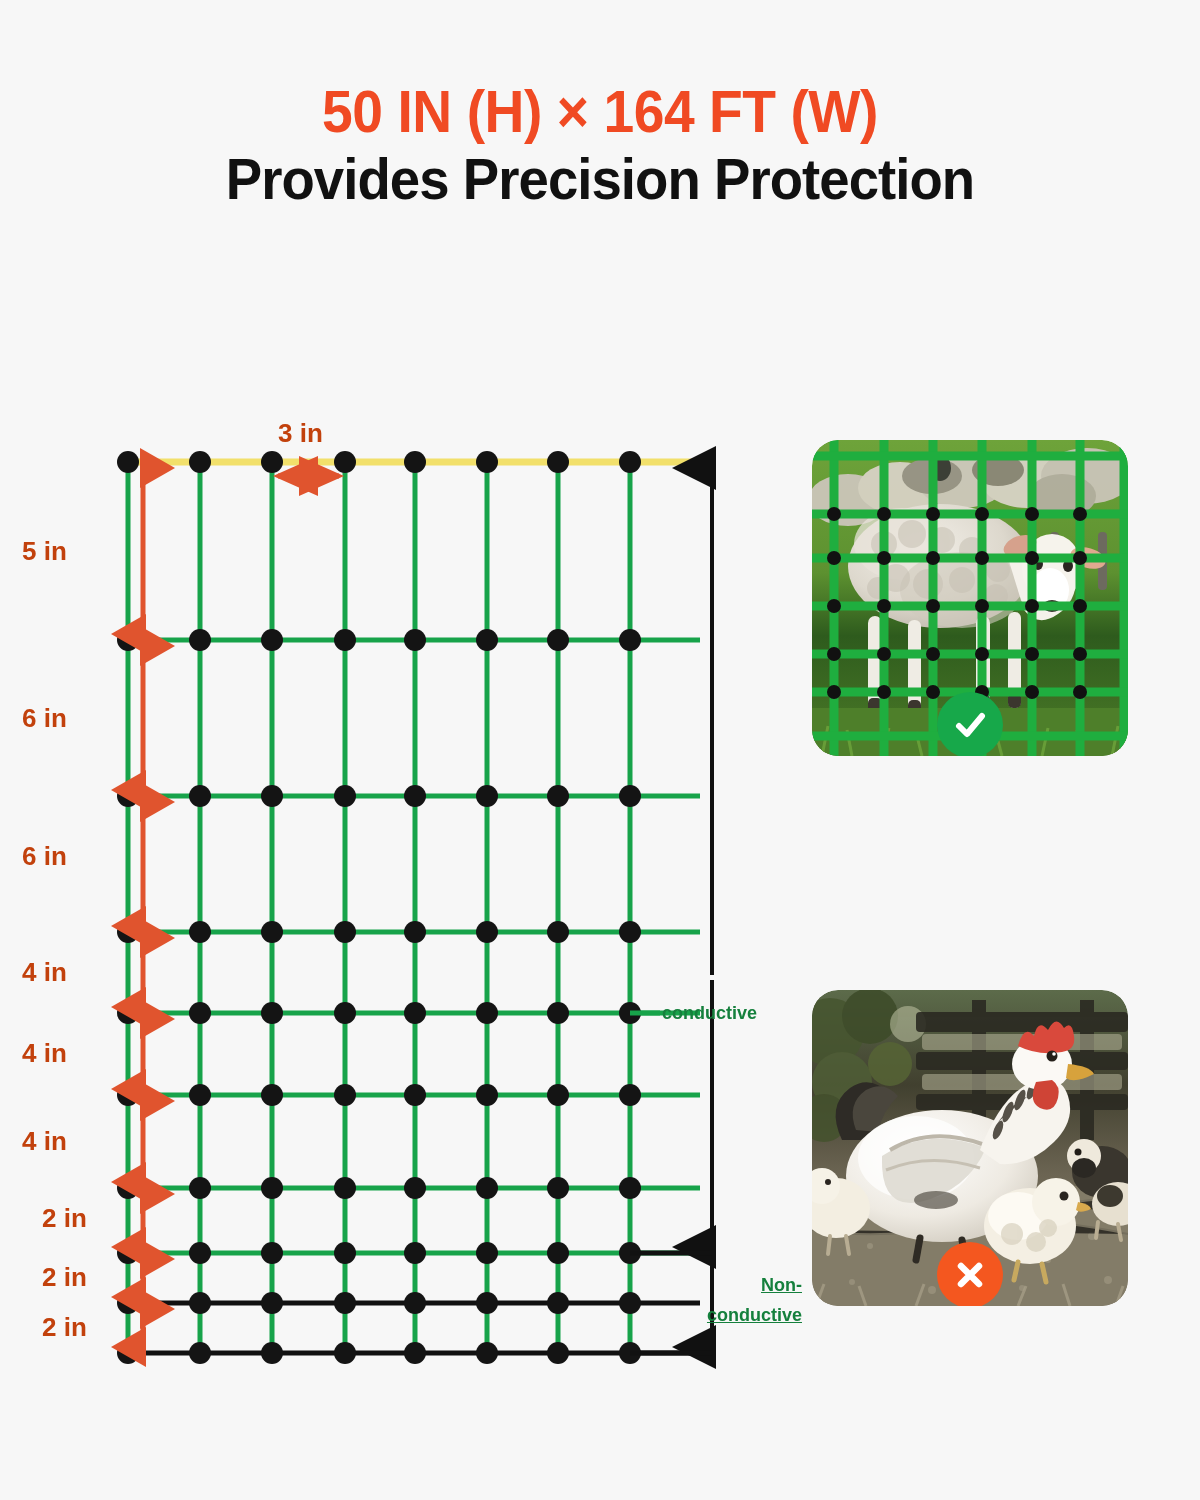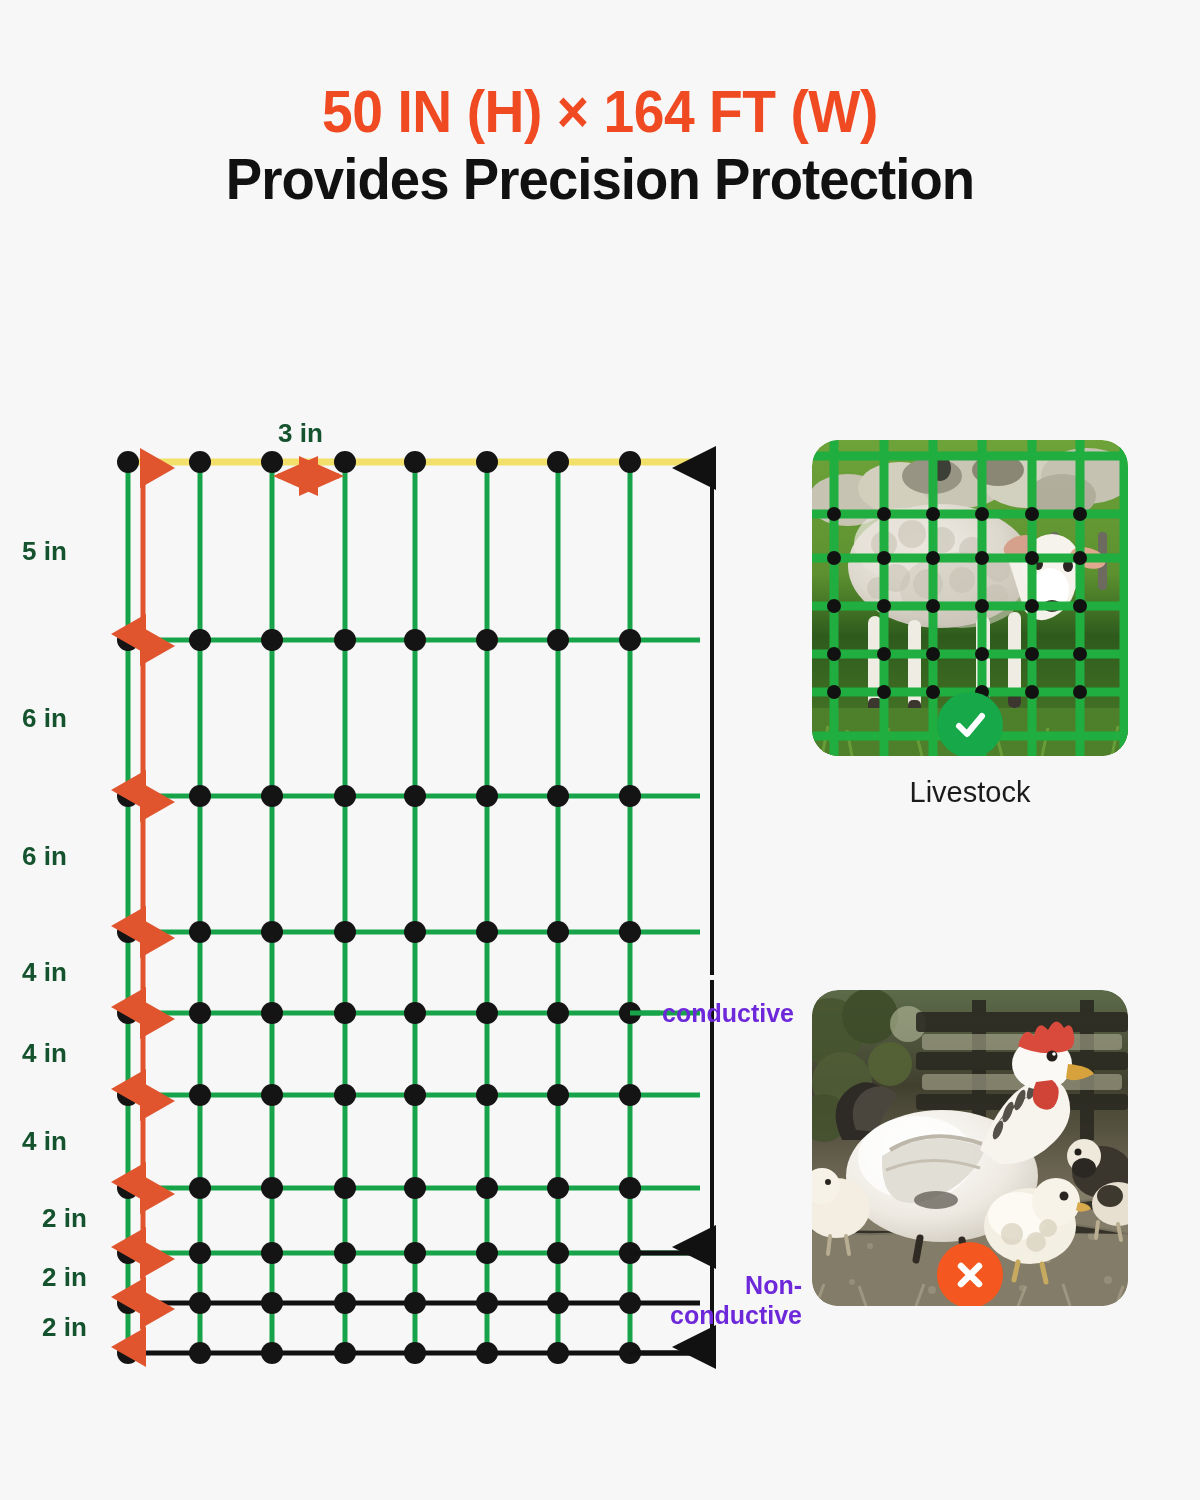--- a/index.html
+++ b/index.html
@@ -29,30 +29,30 @@
     font-family: "Liberation Sans Narrow", "Liberation Sans", sans-serif;
     transform: scaleX(0.94); transform-origin: center;
   }
 
   
   #diagram { position: absolute; left: 0; top: 400px; width: 760px; height: 1000px; }
   #diagram svg { display: block; }
 
   .dimlabel {
     position: absolute;
-    color: #14532d;
+    color: #c2410c;
     font-weight: 700;
     font-size: 26px;
     white-space: nowrap;
   }
   .sidelabel {
     position: absolute;
-    color: #6d28d9;
+    color: #15803d;
     font-weight: 800;
-    font-size: 25px;
+    font-size: 18px;
     line-height: 30px;
     white-space: nowrap;
   }
 
   
   .card { position: absolute; }
   .photo {
     position: relative;
     width: 316px; height: 316px;
     border-radius: 26px;
@@ -255,21 +255,21 @@
     <div class="dimlabel" style="left:22px; top:557px;">4 in</div>
     <div class="dimlabel" style="left:22px; top:638px;">4 in</div>
     <div class="dimlabel" style="left:22px; top:726px;">4 in</div>
     <div class="dimlabel" style="left:42px; top:803px;">2 in</div>
     <div class="dimlabel" style="left:42px; top:862px;">2 in</div>
     <div class="dimlabel" style="left:42px; top:912px;">2 in</div>
 
     <div class="dimlabel" style="left:278px; top:18px;">3 in</div>
 
     <div class="sidelabel" style="left:662px; top:598px;">conductive</div>
-    <div class="sidelabel" style="left:662px; top:870px; text-align:right; width:140px;">
+    <div class="sidelabel" style="left:662px; top:870px; text-align:right; width:140px;text-decoration:underline;">
       <div>Non-</div>
       <div>conductive</div>
     </div>
   </div>
 
   <div class="card" style="left:812px; top:440px;">
     <div class="photo">
       <svg width="316" height="316" viewBox="0 0 316 316">
         <defs>
           <linearGradient id="gField" x1="0" y1="0" x2="0" y2="1">
@@ -416,21 +416,20 @@
           </g>
         </g>
       </svg>
 
       <div class="badge ok">
         <svg width="38" height="38" viewBox="0 0 38 38">
           <path d="M8 20 L16 28 L31 10" stroke="#ffffff" stroke-width="6" stroke-linecap="round" stroke-linejoin="round" fill="none"></path>
         </svg>
       </div>
     </div>
-    <div class="caption">Livestock</div>
   </div>
 
   <div class="card" style="left:812px; top:990px;">
     <div class="photo">
       <svg width="316" height="316" viewBox="0 0 316 316">
         <defs>
           <linearGradient id="gYard" x1="0" y1="0" x2="0" y2="1">
             <stop offset="0%" stop-color="#5c6b4a"></stop>
             <stop offset="30%" stop-color="#41402f"></stop>
             <stop offset="58%" stop-color="#6b6452"></stop>

